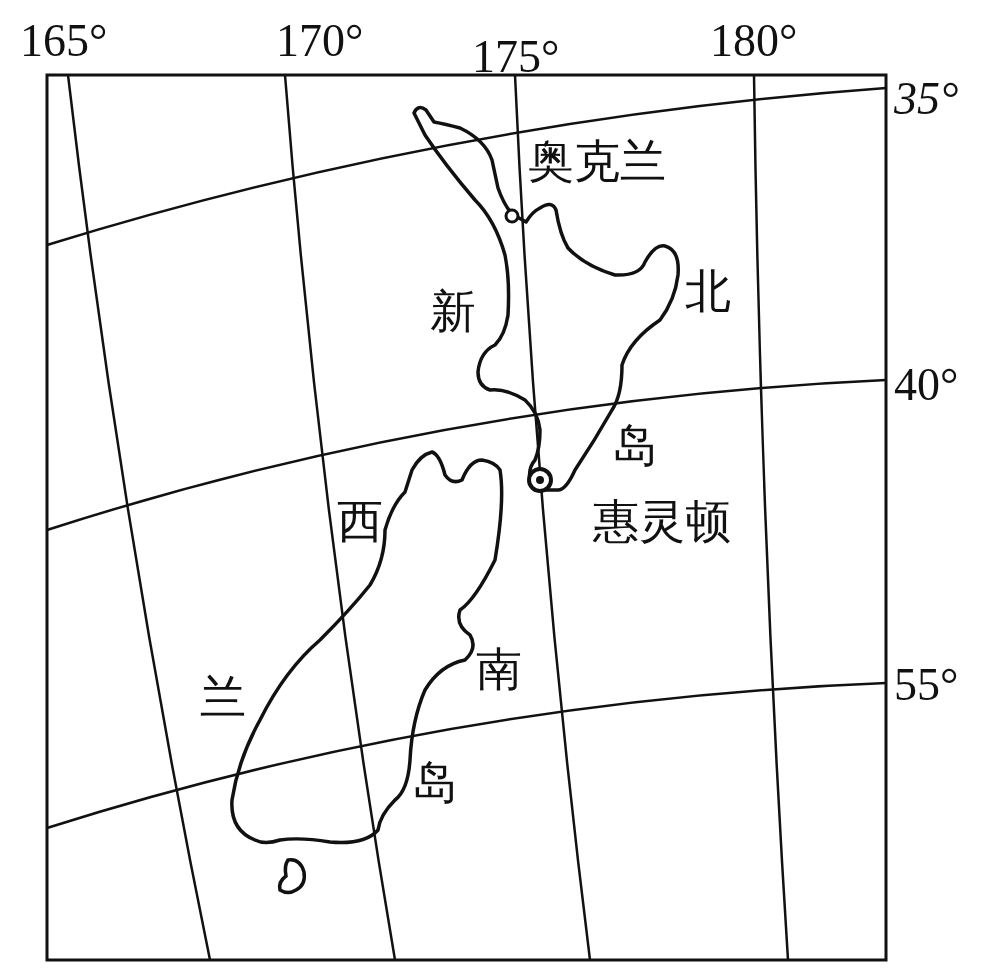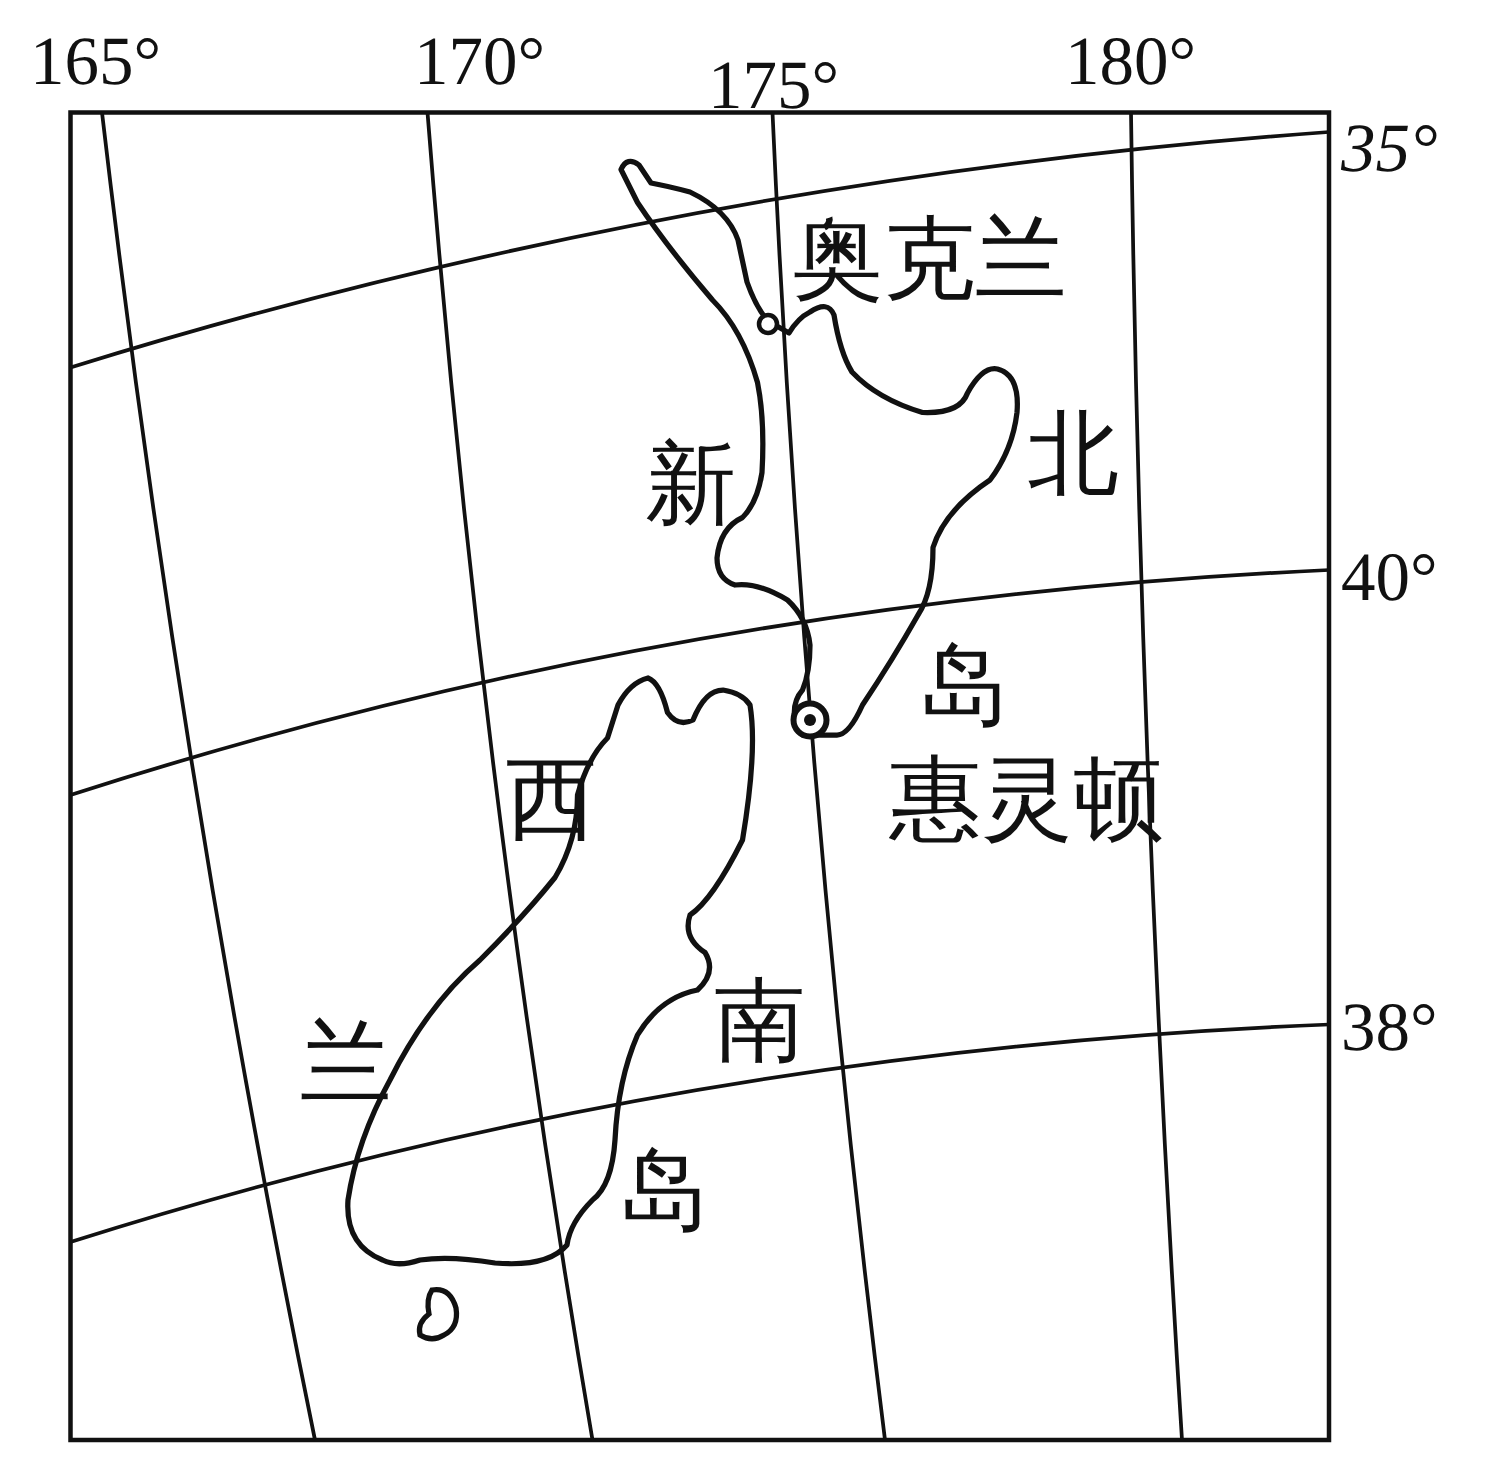--- a/index.html
+++ b/index.html
@@ -1,19 +1,19 @@
 <!DOCTYPE html>
 <html><head>
 <meta charset="utf-8">
 <style>
   html, body { margin:0; padding:0; background:#ffffff; }
   body { width:998px; height:977px; position:relative; overflow:hidden; font-family:"Liberation Serif","DejaVu Serif",serif; color:#111; }
   .lbl { position:absolute; white-space:nowrap; line-height:1; }
   .tick { font-size:46px; }
-  .cn { font-size:61px; font-family:Liberation Sans, sans-serif; }
+  .cn { font-size:46px; font-family:Liberation Mono, monospace; }
   svg { position:absolute; left:0; top:0; }
 </style>
 </head>
 <body>
 
 <svg width="998" height="977">
 
   <rect x="47" y="75" width="839" height="885" fill="none" stroke="#111" stroke-width="3"></rect>
 
   <g fill="none" stroke="#111" stroke-width="2.5">
@@ -51,21 +51,21 @@
   <circle cx="540" cy="480" r="4" fill="#111"></circle>
 </svg>
 
 <div class="lbl tick" style="left:20px;top:18px;">165°</div>
 <div class="lbl tick" style="left:236px;top:18px;margin-left:40px;">170°</div>
 <div class="lbl tick" style="left:472px;top:34px;">175°</div>
 <div class="lbl tick" style="left:710px;top:18px;">180°</div>
 
 <div class="lbl tick" style="left:894px;top:76px;font-style:italic;">35°</div>
 <div class="lbl tick" style="left:894px;top:362px;text-align:right;">40°</div>
-<div class="lbl tick" style="left:894px;top:662px;">38°</div>
+<div class="lbl tick" style="left:894px;top:662px;">55°</div>
 
 <div class="lbl cn" style="left:528px;top:142px;">奥克兰</div>
 <div class="lbl cn" style="left:553px;top:502px;margin-left:40px;">惠灵顿</div>
 <div class="lbl cn" style="left:430px;top:292px;">新</div>
 <div class="lbl cn" style="left:337px;top:502px;">西</div>
 <div class="lbl cn" style="left:200px;top:678px;">兰</div>
 <div class="lbl cn" style="left:685px;top:272px;">北</div>
 <div class="lbl cn" style="left:612px;top:426px;">岛</div>
 <div class="lbl cn" style="left:476px;top:650px;">南</div>
 <div class="lbl cn" style="left:412px;top:763px;">岛</div>

